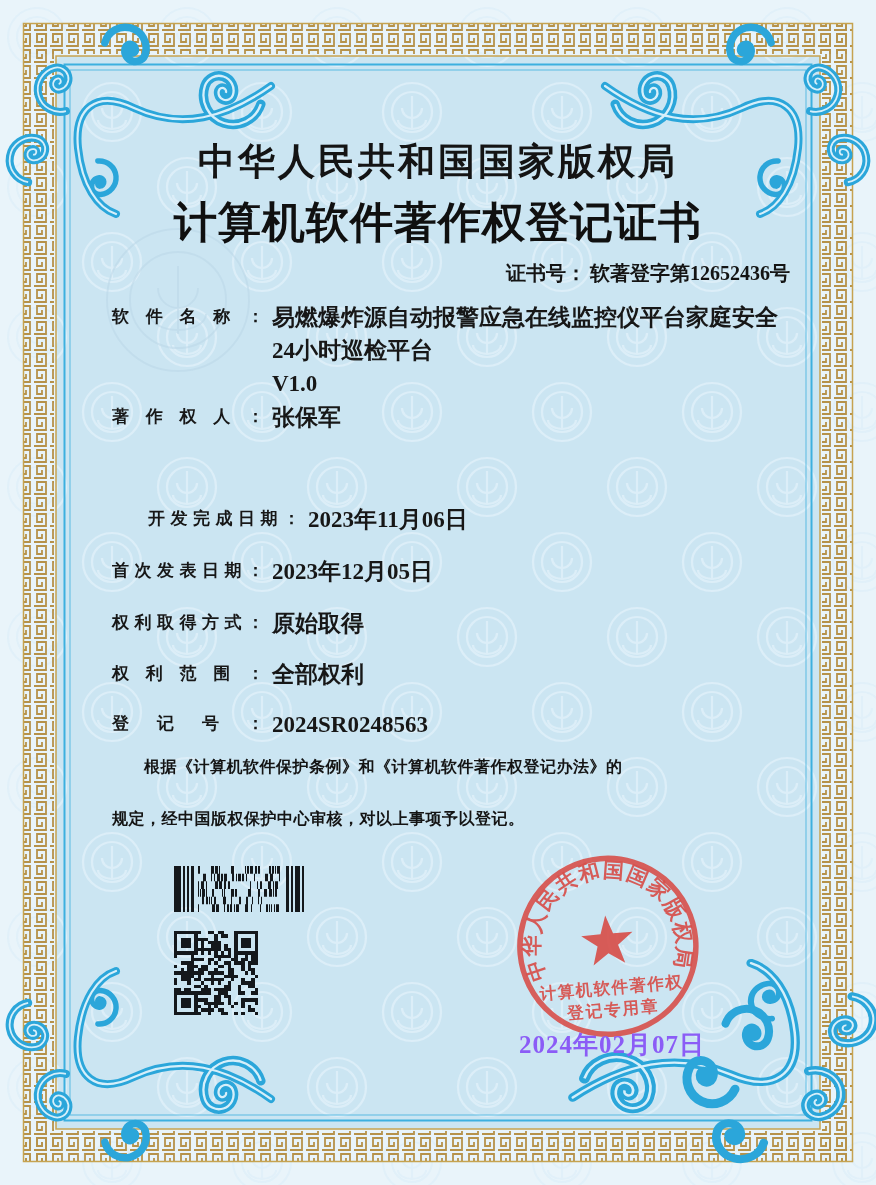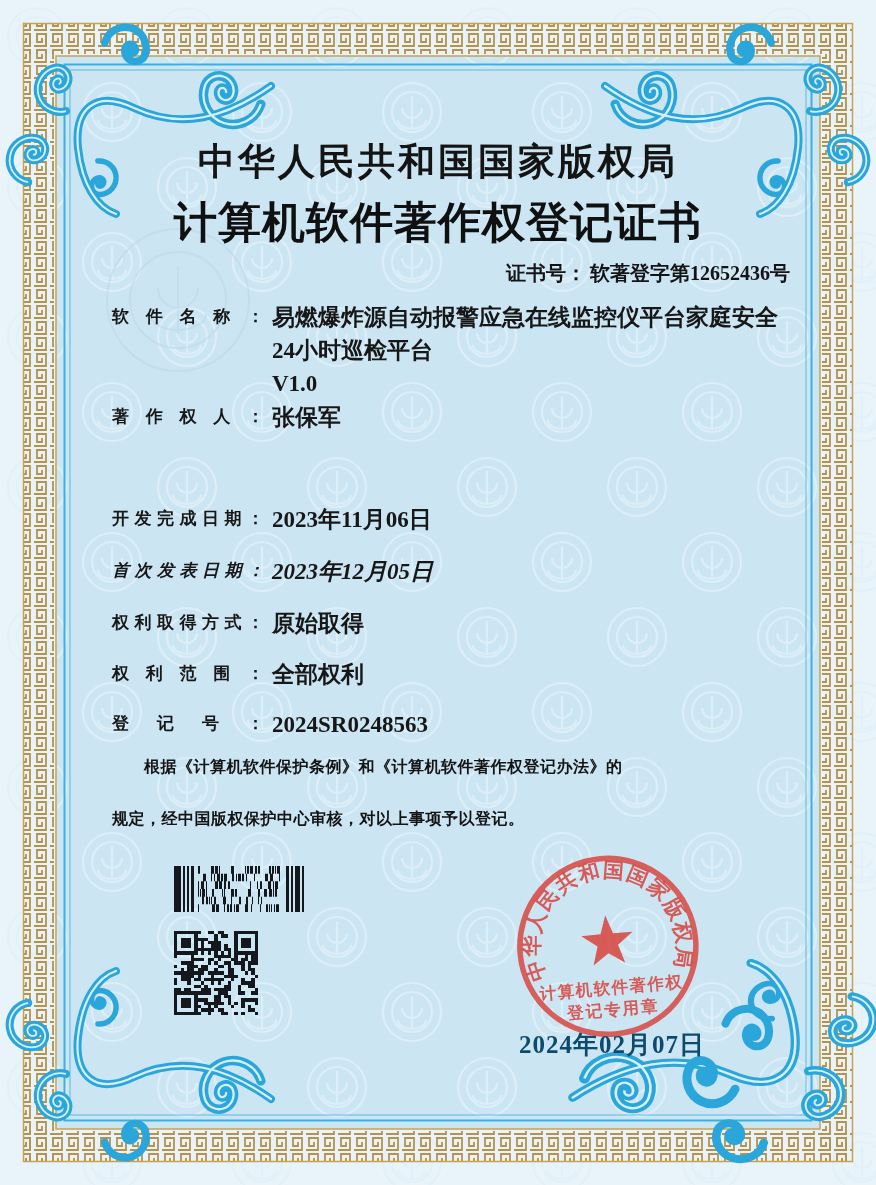--- a/index.html
+++ b/index.html
@@ -24,39 +24,39 @@
   .certno .lab{margin-right:4px;}
   .row{position:absolute;left:112px;display:flex;align-items:flex-start;line-height:31px;}
   .row .lab{
     display:inline-block;width:152px;flex:none;
     font-size:17px;font-weight:700;
     text-align:justify;text-align-last:justify;
   }
   .row .val{margin-left:8px;font-size:23px;font-weight:600;line-height:33px;white-space:nowrap;}
   .r-soft{top:301px;}
   .r-holder{top:401px;}
-  .r-dev{top:503px;}
-  .r-pub{top:555px;font-style:italic;}
+  .r-dev{top:503px;margin-left:36px;}
+  .r-pub{top:555px;}
   .r-method{top:607px;}
   .r-scope{top:658px;}
   .r-reg{top:708px;}
   .stmt{
     position:absolute;left:112px;width:702px;
     font-size:16px;font-weight:600;letter-spacing:0.5px;color:#141414;white-space:nowrap;
   }
   .stmt1{top:757px;text-indent:32px;}
   .stmt2{top:809px;}
   .codes svg{position:absolute;}
   .seal{
     position:absolute;left:496px;top:840px;width:232px;height:215px;
     transform:rotate(-5deg);opacity:.93;
   }
   .issue-date{
     position:absolute;left:496px;top:1028px;width:232px;text-align:center;
-    font-size:25px;font-weight:700;color:#0c4a6e;letter-spacing:1px;
+    font-size:25px;font-weight:700;color:#8b5cf6;letter-spacing:1px;
   }
 </style>
 </head>
 <body>
 
 <div class="page">
 
   <svg class="deco" width="876" height="1185" viewBox="0 0 876 1185">
     <defs>
       <pattern id="meander" width="16" height="16" patternUnits="userSpaceOnUse">

